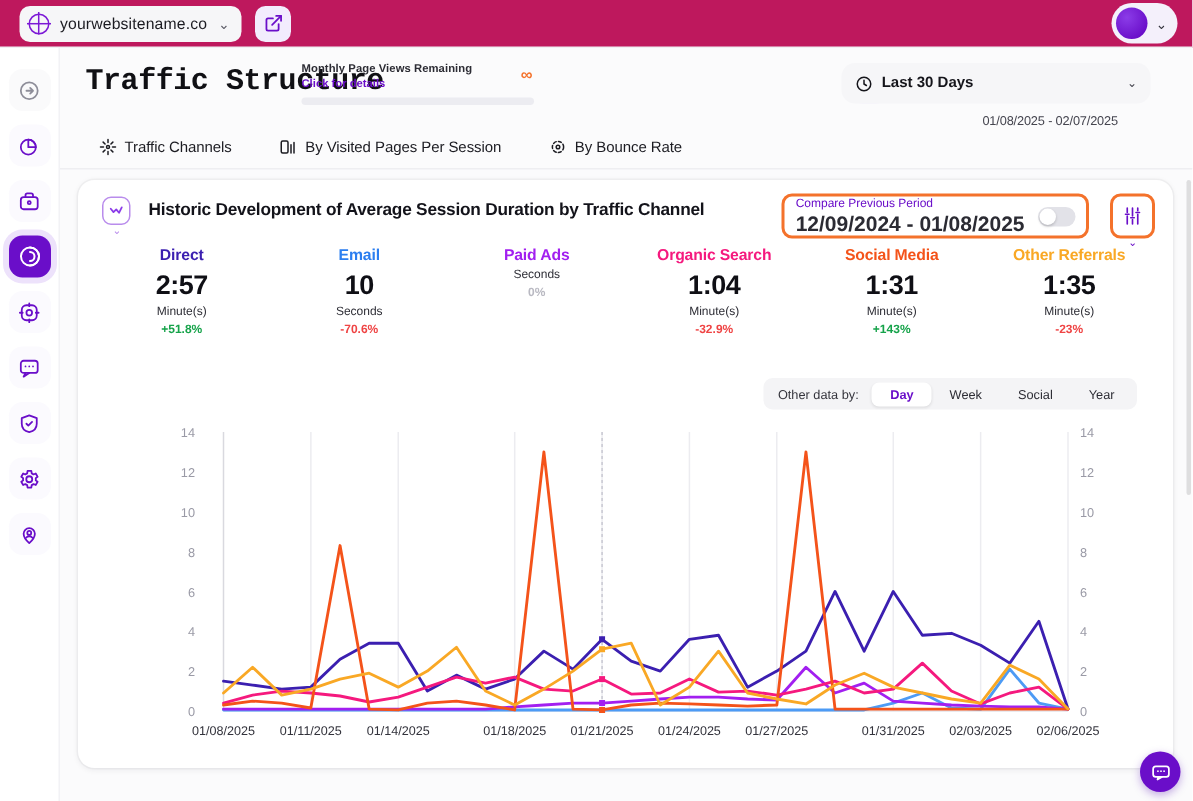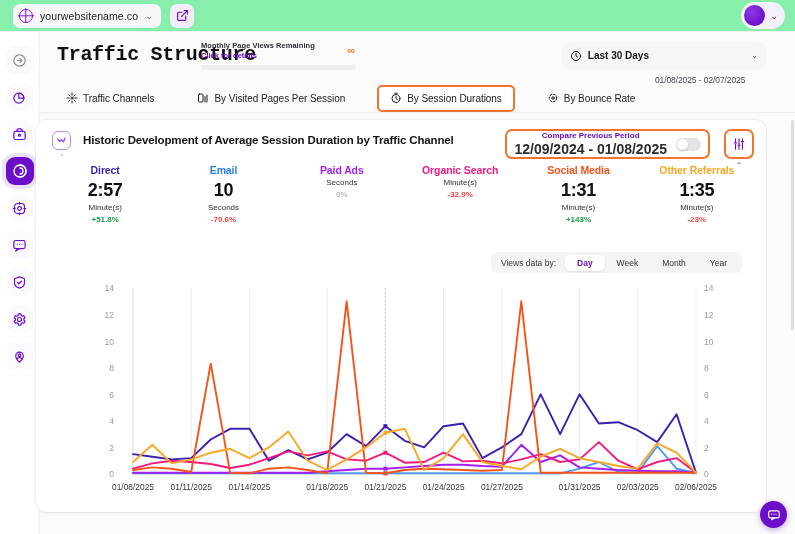--- a/index.html
+++ b/index.html
@@ -7,21 +7,21 @@
     width: 795px; height: 534px;
     background: #ffffff;
     font-family: "Liberation Sans", sans-serif;
     overflow: hidden;
   }
   #app { position: relative; width: 795px; height: 534px; background: #fbfbfc; }
 
   
   .topbar {
     position: absolute; left: 0; top: 0; width: 795px; height: 32px;
-    background: #86efac; display: flex; align-items: center;
+    background: #be185d; display: flex; align-items: center;
     border-bottom: 1px solid #f0f0f3;
   }
   .site-pill {
     display: flex; align-items: center; gap: 7px;
     margin-left: 13px; height: 24px; padding: 0 8px 0 6px;
     background: #f6f6f8; border-radius: 7px; min-width: 148px;
   }
   .site-globe {
     width: 14px; height: 14px; border-radius: 50%;
     border: 1.6px solid #7c18d6; position: relative; flex: none;
@@ -87,54 +87,54 @@
     display: flex; align-items: center; gap: 6px; padding: 0 9px;
     background: #f6f6f8; border-radius: 9px;
   }
   .dr-label { font-size: 10px; font-weight: 700; color: #15151b; }
   .dr-range { font-size: 8.5px; color: #45454f; letter-spacing: -.1px; margin-top: 48px; }
   .dr-chev { font-size: 8px; color: #45454f; }
 
   
   .tabs {
     position: absolute; left: 40px; top: 84px; width: 755px; height: 29px;
-    background: #fbfbfc; display: flex; align-items: center; gap: 15px;
+    background: #fbfbfc; display: flex; align-items: center; gap: 4px;
     border-bottom: 1px solid #eeeef1;
   }
   .tab {
     display: flex; align-items: center; gap: 5px; height: 25px;
     padding: 0 11px; margin-left: 6px; border-radius: 5px; position: relative;
   }
   .tab:first-child { margin-left: 15px; }
   .tab-label { font-size: 10px; color: #1c1c22; letter-spacing: -.05px; white-space: nowrap; }
   .tab.highlight { border: 2px solid #f4722b; background: #ffffff; height: 27px; }
 
   
   .card {
-    position: absolute; left: 36px; top: 120px; width: 730px; height: 392px;
+    position: absolute; left: 52px; top: 120px; width: 730px; height: 392px;
     background: #ffffff; border-radius: 11px;
     box-shadow: 0 1px 4px rgba(20,20,40,.07), 0 0 0 1px rgba(20,20,40,.035);
   }
   .card-head { position: relative; height: 38px; }
   .card-ico {
     position: absolute; left: 16px; top: 11px; width: 19px; height: 19px;
     border-radius: 6px; border: 1.3px solid #b98cec;
     display: flex; align-items: center; justify-content: center;
   }
   .card-ico-chev { position: absolute; left: 23px; top: 30px; font-size: 7px; color: #b98cec; }
   .card-title {
     position: absolute; left: 47px; top: 14px;
     font-size: 11.5px; font-weight: 700; color: #13131a; letter-spacing: -.15px;
   }
   .compare-box {
     position: absolute; right: 56px; top: 9px; height: 30px;
     border: 2px solid #f4722b; border-radius: 7px; background: #fff;
     display: flex; align-items: center; gap: 9px; padding: 0 7px;
   }
-  .cmp-t1 { font-size: 8px; font-weight: 700; color: #6a0ec9; text-align: center; }
+  .cmp-t1 { font-size: 8px; font-weight: 400; color: #6a0ec9; }
   .cmp-t2 { font-size: 14px; font-weight: 700; color: #2b2b33; margin-top: 1.5px; }
   .toggle { width: 25px; height: 13px; border-radius: 7px; background: #e2e2e8; position: relative; }
   .toggle::after {
     content: ""; position: absolute; left: 1px; top: 1px;
     width: 11px; height: 11px; border-radius: 50%; background: #fff;
     box-shadow: 0 1px 2px rgba(0,0,0,.2);
   }
   .filter-box {
     position: absolute; right: 12px; top: 9px; width: 30px; height: 30px;
     border: 2px solid #f4722b; border-radius: 7px; background: #fff;
@@ -298,28 +298,20 @@
       </svg>
       <span class="tab-label">Traffic Channels</span>
     </div>
     <div class="tab">
       <svg width="12" height="12" viewBox="0 0 24 24" fill="none" stroke="#1c1c22" stroke-width="2" stroke-linecap="round" stroke-linejoin="round">
         <rect x="3" y="4" width="9" height="16" rx="2"></rect>
           <path d="M16 9v11M20 6v14"></path>
       </svg>
       <span class="tab-label">By Visited Pages Per Session</span>
     </div>
-    <div class="tab highlight">
-      <svg width="12" height="12" viewBox="0 0 24 24" fill="none" stroke="#1c1c22" stroke-width="2" stroke-linecap="round" stroke-linejoin="round">
-        <circle cx="12" cy="13" r="8"></circle>
-          <path d="M12 9v4l2.5 1.6"></path>
-          <path d="M9.5 2.5h5"></path>
-      </svg>
-      <span class="tab-label">By Session Durations</span>
-    </div>
     <div class="tab">
       <svg width="12" height="12" viewBox="0 0 24 24" fill="none" stroke="#1c1c22" stroke-width="2" stroke-linecap="round" stroke-linejoin="round">
         <circle cx="12" cy="12" r="7.5" stroke-dasharray="4 3"></circle>
           <circle cx="12" cy="12" r="2.4"></circle>
       </svg>
       <span class="tab-label">By Bounce Rate</span>
     </div>
   </div>
 
   <div class="card">
@@ -363,42 +355,43 @@
         <div class="m-unit">Seconds</div>
         <div class="m-delta" style="color:#ef4444">-70.6%</div>
       </div>
       <div class="metric">
         <div class="m-name" style="color:#a21ff0">Paid Ads</div>
         <div class="m-unit">Seconds</div>
         <div class="m-delta" style="color:#b9b9c2">0%</div>
       </div>
       <div class="metric">
         <div class="m-name" style="color:#f5197e">Organic Search</div>
+        <div class="m-val">1:04</div>
         <div class="m-unit">Minute(s)</div>
         <div class="m-delta" style="color:#ef4444">-32.9%</div>
       </div>
       <div class="metric">
         <div class="m-name" style="color:#f4531a">Social Media</div>
         <div class="m-val">1:31</div>
         <div class="m-unit">Minute(s)</div>
         <div class="m-delta" style="color:#16a34a">+143%</div>
       </div>
       <div class="metric">
         <div class="m-name" style="color:#f9a825">Other Referrals</div>
         <div class="m-val">1:35</div>
         <div class="m-unit">Minute(s)</div>
         <div class="m-delta" style="color:#ef4444">-23%</div>
       </div>
     </div>
 
     <div class="showby">
-      <span class="showby-label">Views data by:</span>
+      <span class="showby-label">Other data by:</span>
       <span class="sb-opt sel">Day</span>
       <span class="sb-opt">Week</span>
-      <span class="sb-opt">Month</span>
+      <span class="sb-opt">Social</span>
       <span class="sb-opt">Year</span>
     </div>
 
     <div class="chart">
       <svg id="chart-svg" width="730" height="228" viewBox="0 0 730 228">
           <text x="78" y="197.4" text-anchor="end" font-size="8.5" fill="#9a9aa6" font-family="&quot;Liberation Sans&quot;, sans-serif">0</text>
           <text x="668" y="197.4" text-anchor="start" font-size="8.5" fill="#9a9aa6" font-family="&quot;Liberation Sans&quot;, sans-serif">0</text>
           <text x="78" y="170.82857142857145" text-anchor="end" font-size="8.5" fill="#9a9aa6" font-family="&quot;Liberation Sans&quot;, sans-serif">2</text>
           <text x="668" y="170.82857142857145" text-anchor="start" font-size="8.5" fill="#9a9aa6" font-family="&quot;Liberation Sans&quot;, sans-serif">2</text>
           <text x="78" y="144.25714285714287" text-anchor="end" font-size="8.5" fill="#9a9aa6" font-family="&quot;Liberation Sans&quot;, sans-serif">4</text>

